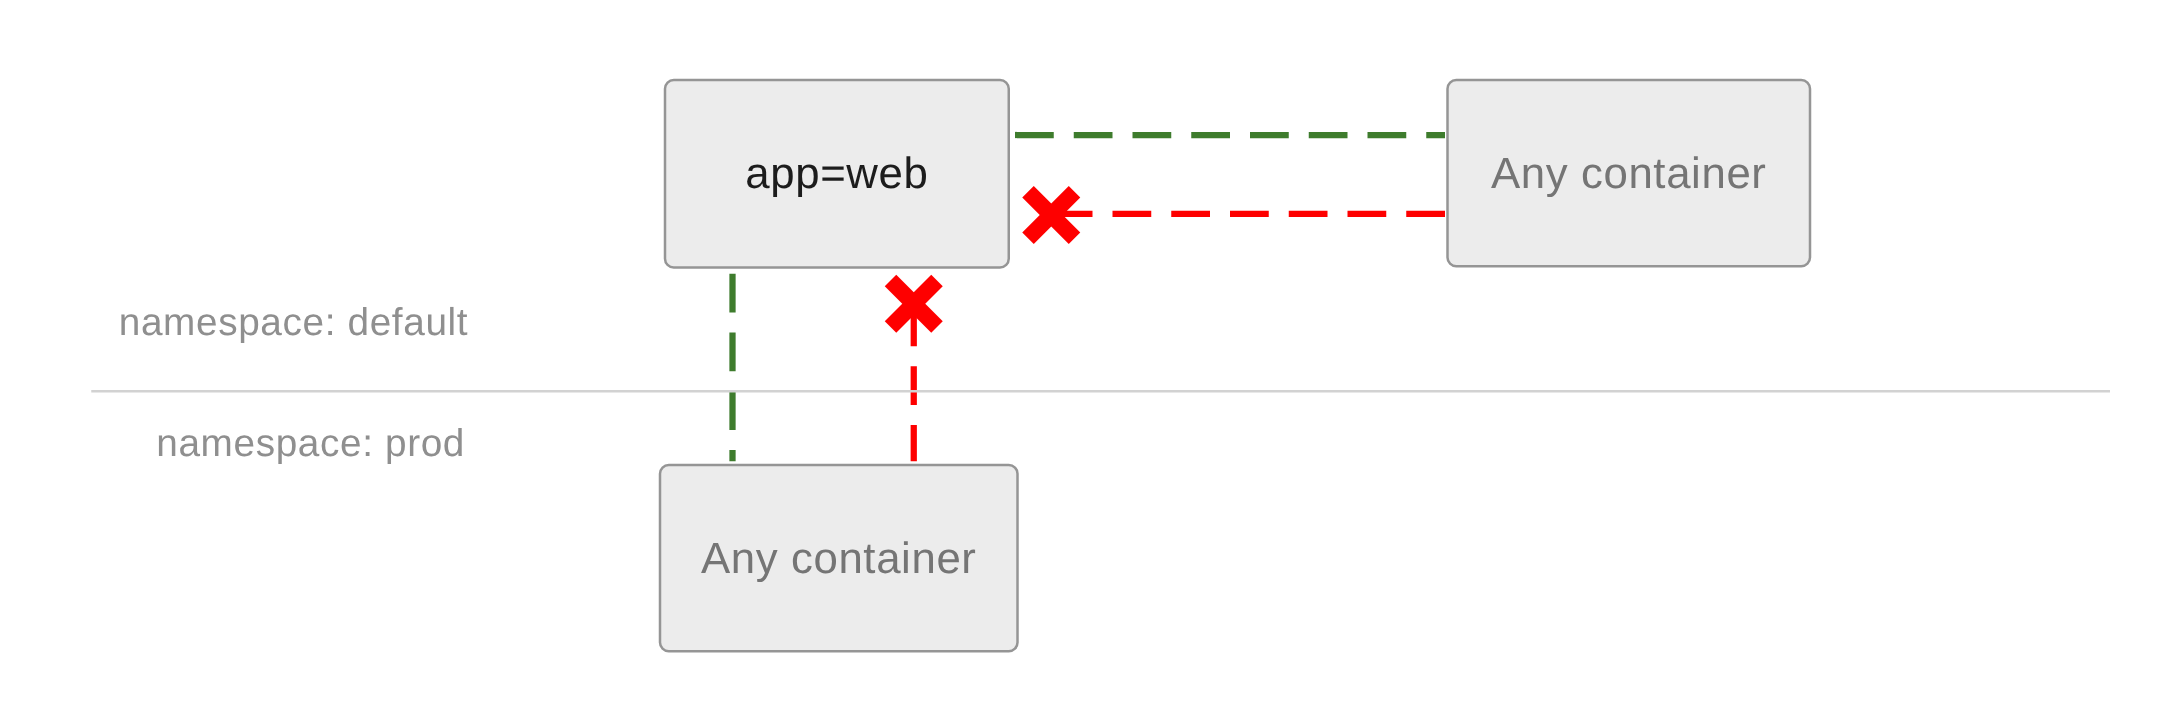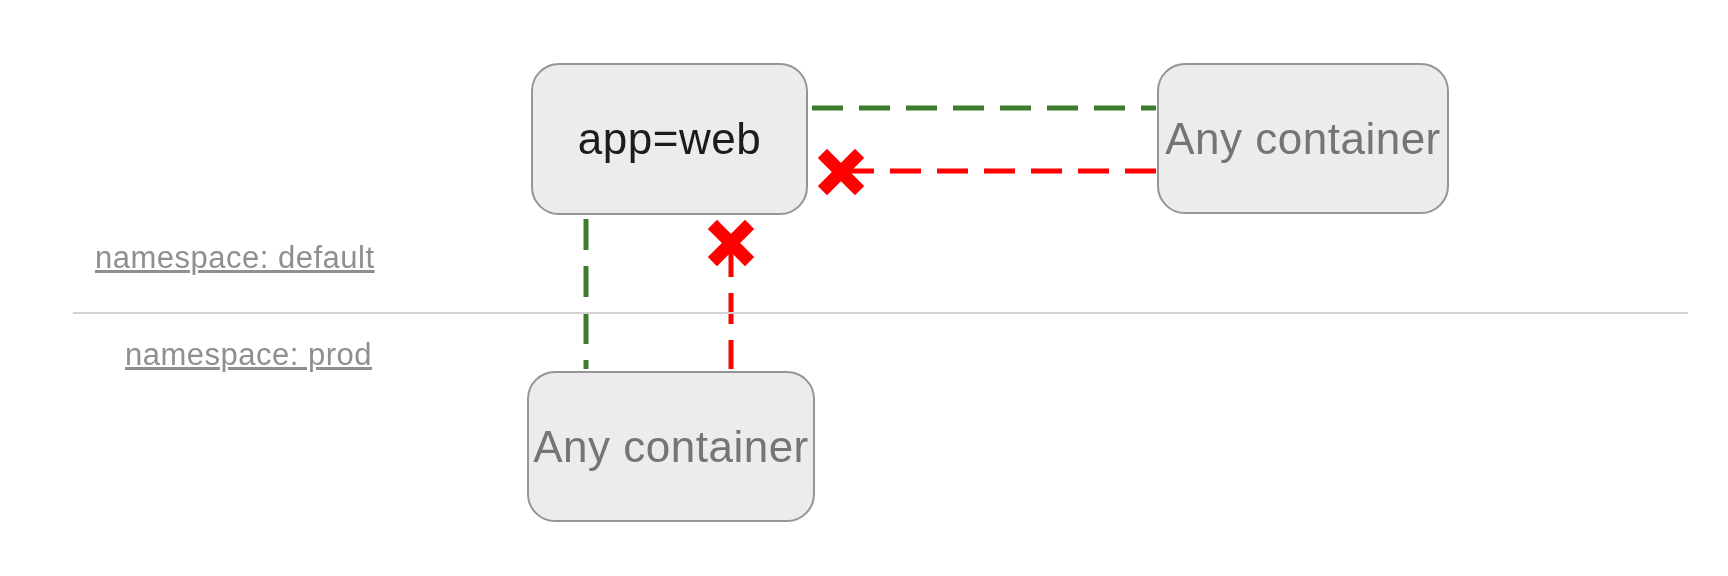--- a/index.html
+++ b/index.html
@@ -20,26 +20,26 @@
     left: 0;
     top: 0;
     width: 1728px;
     height: 576px;
     pointer-events: none;
   }
   .node {
     position: absolute;
     background: #ececec;
     border: 2px solid #959595;
-    border-radius: 28px;
+    border-radius: 8px;
     display: flex;
     align-items: center;
     justify-content: center;
     color: #757575;
-    font-size: 44px;
+    font-size: 35px;
     letter-spacing: 0.5px;
     box-sizing: border-box;
   }
   .node-app-web {
     left: 531px;
     top: 63px;
     width: 277px;
     height: 152px;
     color: #1c1c1c;
   }
@@ -56,21 +56,20 @@
     height: 151px;
   }
   .ns-label {
     position: absolute;
     left: 95px;
     color: #8f8f8f;
     font-size: 31px;
     line-height: 36px;
     letter-spacing: 0.5px;
     white-space: nowrap;
-    text-decoration: underline;
   }
   .ns-label-default { top: 240px; }
   .ns-label-prod   { top: 337px; margin-left: 30px; }
   .ns-divider {
     position: absolute;
     left: 73px;
     top: 312px;
     width: 1615px;
     height: 0;
     border-top: 2px solid #d2d2d2;

